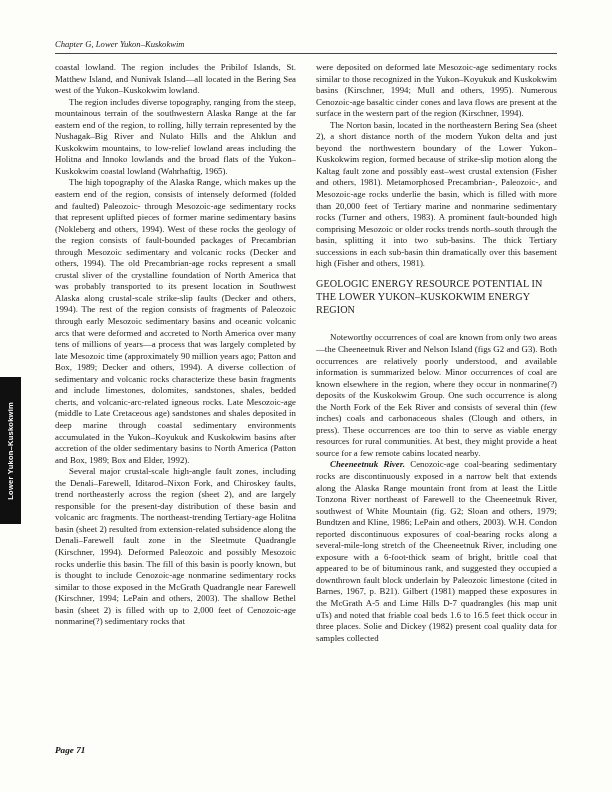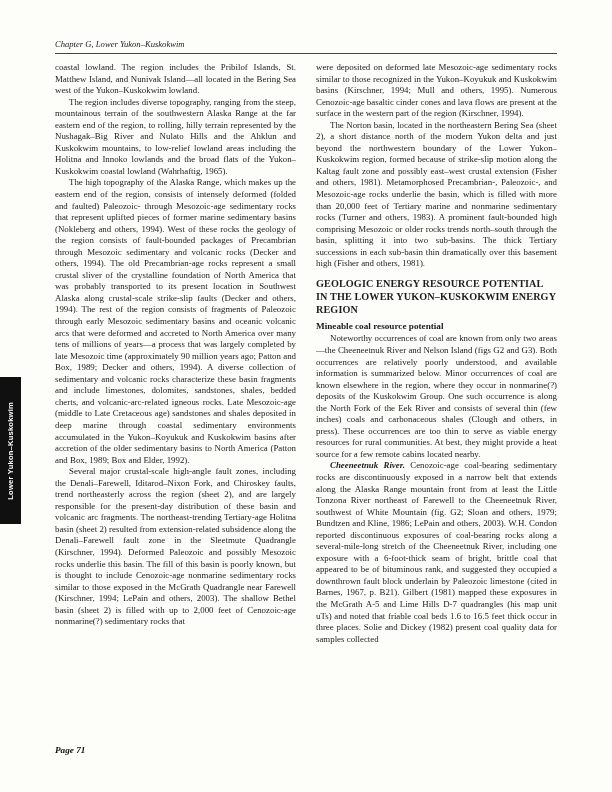--- a/index.html
+++ b/index.html
@@ -20,33 +20,33 @@
     display:flex; justify-content:space-between;
     font-style:italic; font-size:8.6px; color:#222;
     white-space:nowrap;
   }
   .header-rule {
     position:absolute; top:53px; left:55px; width:502px;
     border-top:0.9px solid #444;
   }
   .columns {
     position:absolute; top:62px; left:55px; width:502px;
-    display:flex; gap:12px;justify-content:space-between;
+    display:flex; gap:20px;
   }
   .col {
     width:241px;
     font-size:8.85px; line-height:11.55px;
     text-align:justify;
     hyphens:auto; -webkit-hyphens:auto;
   }
   .col p { text-align:justify; }
   .col p.indent { text-indent:14px; }
   .h2 {
-    font-weight:bold; font-size:10.2px; line-height:13.2px;
-    margin:7px 0 4px 0; text-align:left;
+    font-weight:normal; font-size:10.2px; line-height:13.2px;
+    margin:7px 0 16px 0; text-align:left;
     letter-spacing:0.1px;
   }
   .h3 {
     font-weight:bold; font-size:9.2px; line-height:12px;
     margin:0 0 1px 0; text-align:left;
   }
   .lead { font-weight:bold; font-style:italic; }
   .sidetab {
     position:absolute; left:0; top:377px;
     width:21px; height:147px;
@@ -83,21 +83,20 @@
     <div class="col" id="col-left">
         <p>coastal lowland. The region includes the Pribilof Islands, St. Matthew Island, and Nunivak Island—all located in the Bering Sea west of the Yukon–Kuskokwim lowland.</p>
         <p class="indent">The region includes diverse topography, ranging from the steep, mountainous terrain of the southwestern Alaska Range at the far eastern end of the region, to rolling, hilly terrain represented by the Nushagak–Big River and Nulato Hills and the Ahklun and Kuskokwim mountains, to low-relief lowland areas including the Holitna and Innoko lowlands and the broad flats of the Yukon–Kuskokwim coastal lowland (Wahrhaftig, 1965).</p>
         <p class="indent">The high topography of the Alaska Range, which makes up the eastern end of the region, consists of intensely deformed (folded and faulted) Paleozoic- through Mesozoic-age sedimentary rocks that represent uplifted pieces of former marine sedimentary basins (Nokleberg and others, 1994). West of these rocks the geology of the region consists of fault-bounded packages of Precambrian through Mesozoic sedimentary and volcanic rocks (Decker and others, 1994). The old Precambrian-age rocks represent a small crustal sliver of the crystalline foundation of North America that was probably transported to its present location in Southwest Alaska along crustal-scale strike-slip faults (Decker and others, 1994). The rest of the region consists of fragments of Paleozoic through early Mesozoic sedimentary basins and oceanic volcanic arcs that were deformed and accreted to North America over many tens of millions of years—a process that was largely completed by late Mesozoic time (approximately 90 million years ago; Patton and Box, 1989; Decker and others, 1994). A diverse collection of sedimentary and volcanic rocks characterize these basin fragments and include limestones, dolomites, sandstones, shales, bedded cherts, and volcanic-arc-related igneous rocks. Late Mesozoic-age (middle to Late Cretaceous age) sandstones and shales deposited in deep marine through coastal sedimentary environments accumulated in the Yukon–Koyukuk and Kuskokwim basins after accretion of the older sedimentary basins to North America (Patton and Box, 1989; Box and Elder, 1992).</p>
         <p class="indent">Several major crustal-scale high-angle fault zones, including the Denali–Farewell, Iditarod–Nixon Fork, and Chiroskey faults, trend northeasterly across the region (sheet 2), and are largely responsible for the present-day distribution of these basin and volcanic arc fragments. The northeast-trending Tertiary-age Holitna basin (sheet 2) resulted from extension-related subsidence along the Denali–Farewell fault zone in the Sleetmute Quadrangle (Kirschner, 1994). Deformed Paleozoic and possibly Mesozoic rocks underlie this basin. The fill of this basin is poorly known, but is thought to include Cenozoic-age nonmarine sedimentary rocks similar to those exposed in the McGrath Quadrangle near Farewell (Kirschner, 1994; LePain and others, 2003). The shallow Bethel basin (sheet 2) is filled with up to 2,000 feet of Cenozoic-age nonmarine(?) sedimentary rocks that</p>
       </div>
     <div class="col" id="col-right">
         <p>were deposited on deformed late Mesozoic-age sedimentary rocks similar to those recognized in the Yukon–Koyukuk and Kuskokwim basins (Kirschner, 1994; Mull and others, 1995). Numerous Cenozoic-age basaltic cinder cones and lava flows are present at the surface in the western part of the region (Kirschner, 1994).</p>
         <p class="indent">The Norton basin, located in the northeastern Bering Sea (sheet 2), a short distance north of the modern Yukon delta and just beyond the northwestern boundary of the Lower Yukon–Kuskokwim region, formed because of strike-slip motion along the Kaltag fault zone and possibly east–west crustal extension (Fisher and others, 1981). Metamorphosed Precambrian-, Paleozoic-, and Mesozoic-age rocks underlie the basin, which is filled with more than 20,000 feet of Tertiary marine and nonmarine sedimentary rocks (Turner and others, 1983). A prominent fault-bounded high comprising Mesozoic or older rocks trends north–south through the basin, splitting it into two sub-basins. The thick Tertiary successions in each sub-basin thin dramatically over this basement high (Fisher and others, 1981).</p>
         <div class="h2">GEOLOGIC ENERGY RESOURCE POTENTIAL IN THE LOWER YUKON–KUSKOKWIM ENERGY REGION</div>
-        <div class="h3">Mineable coal resource potential</div>
         <p class="indent">Noteworthy occurrences of coal are known from only two areas—the Cheeneetnuk River and Nelson Island (figs G2 and G3). Both occurrences are relatively poorly understood, and available information is summarized below. Minor occurrences of coal are known elsewhere in the region, where they occur in nonmarine(?) deposits of the Kuskokwim Group. One such occurrence is along the North Fork of the Eek River and consists of several thin (few inches) coals and carbonaceous shales (Clough and others, in press). These occurrences are too thin to serve as viable energy resources for rural communities. At best, they might provide a heat source for a few remote cabins located nearby.</p>
         <p class="indent"><span class="lead">Cheeneetnuk River. </span>Cenozoic-age coal-bearing sedimentary rocks are discontinuously exposed in a narrow belt that extends along the Alaska Range mountain front from at least the Little Tonzona River northeast of Farewell to the Cheeneetnuk River, southwest of White Mountain (fig. G2; Sloan and others, 1979; Bundtzen and Kline, 1986; LePain and others, 2003). W.H. Condon reported discontinuous exposures of coal-bearing rocks along a several-mile-long stretch of the Cheeneetnuk River, including one exposure with a 6-foot-thick seam of bright, brittle coal that appeared to be of bituminous rank, and suggested they occupied a downthrown fault block underlain by Paleozoic limestone (cited in Barnes, 1967, p. B21). Gilbert (1981) mapped these exposures in the McGrath A-5 and Lime Hills D-7 quadrangles (his map unit uTs) and noted that friable coal beds 1.6 to 16.5 feet thick occur in three places. Solie and Dickey (1982) present coal quality data for samples collected</p>
       </div>
   </div>
 
   <div class="sidetab">
     <span class="sidetab-label">Lower Yukon–Kuskokwim</span>
   </div>
 
   <div class="footer">

